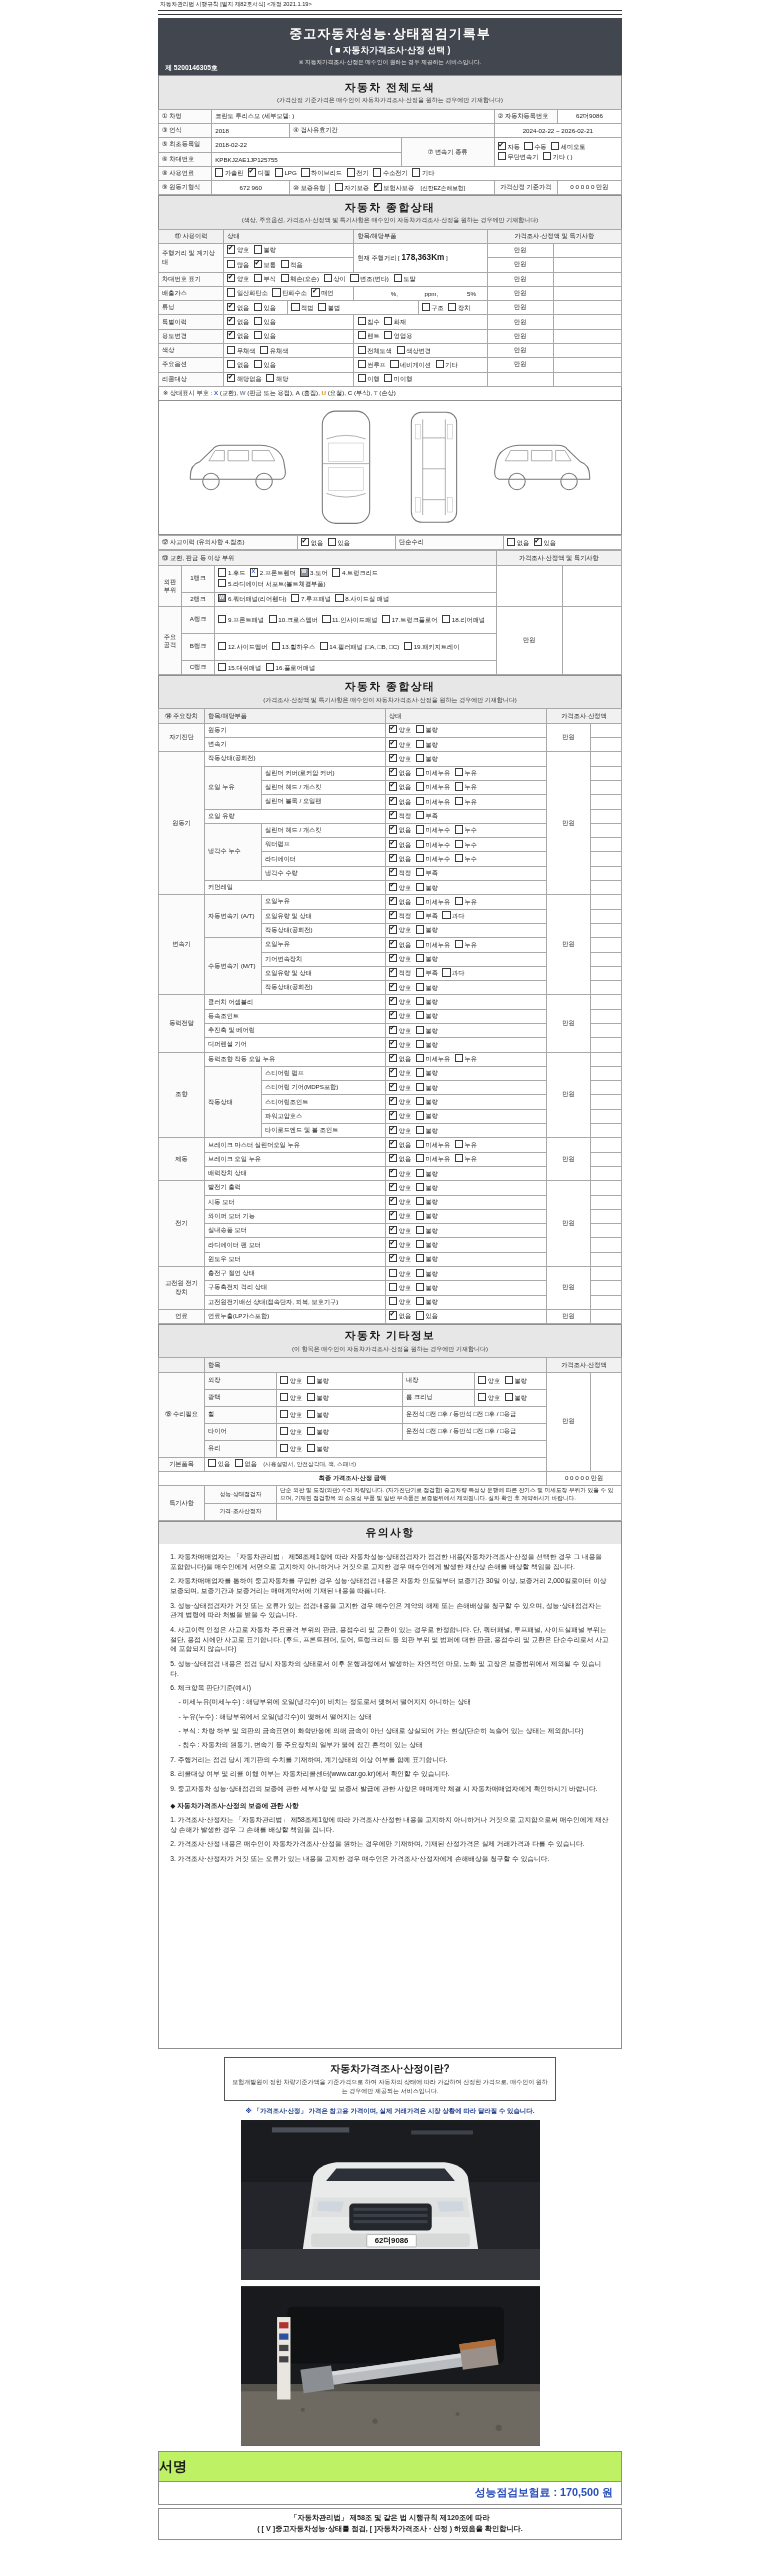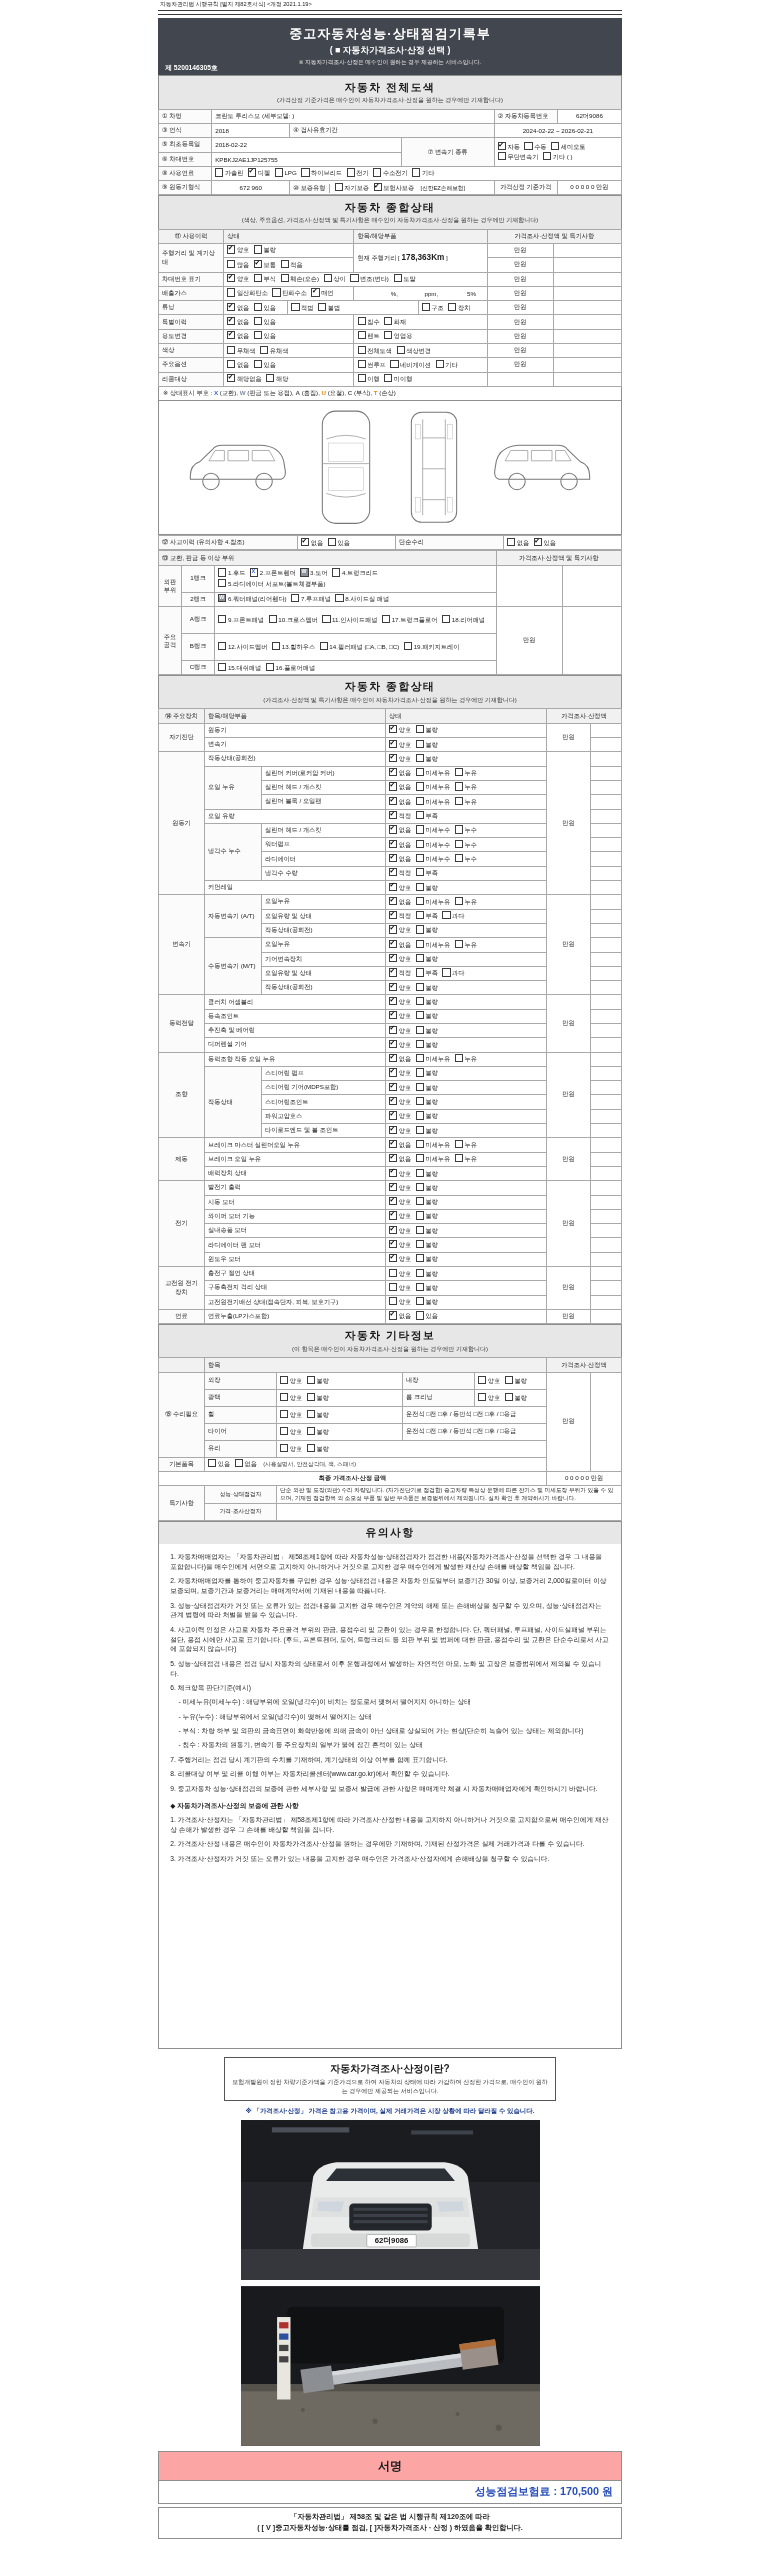--- a/index.html
+++ b/index.html
@@ -39,21 +39,21 @@
   .notice div{font-size:6.7px;line-height:9.8px;margin-bottom:4.6px;}
   .notice .s{margin-left:8.2px;color:#222;}
   .notice .h{font-weight:bold;margin-top:7.2px;}
   .pricebox{border:0.8px solid #555;margin:7.2px auto 0 auto;width:319px;text-align:center;padding:4.1px 5.2px;}
   .pricebox .pt{font-size:10px;font-weight:bold;}
   .pricebox .pb{font-size:6px;margin-top:2.1px;color:#333;}
   .bluenote{color:#1f3e8f;font-weight:bold;font-size:6.4px;text-align:center;margin-top:6.2px;}
   .photoband{margin-top:34px;}
   .photo{display:block;margin:4.1px auto 0 auto;}
   .signbox{border:0.5px solid #8f8f8f;margin-top:5.2px;}
-  .signband{background:#fca5a5;border-bottom:0.5px solid #8f8f8f;text-align:center;font-size:12px;
+  .signband{background:#bef264;border-bottom:0.5px solid #8f8f8f;text-align:left;font-size:14px;
             font-weight:bold;padding:5.2px 0;}
   .fee{text-align:right;padding:4.1px 8.2px;font-size:10.8px;font-weight:bold;color:#2b50bb;}
   .confirm{border:0.5px solid #8f8f8f;margin-top:3.1px;text-align:center;padding:4.1px 2.1px;}
   .confirm div{font-size:7.2px;font-weight:bold;line-height:10.8px;}
   .rank{background:#fcfcfc;text-align:center;}
   svg{display:block;}
 </style>
 </head>
 <body>
 

